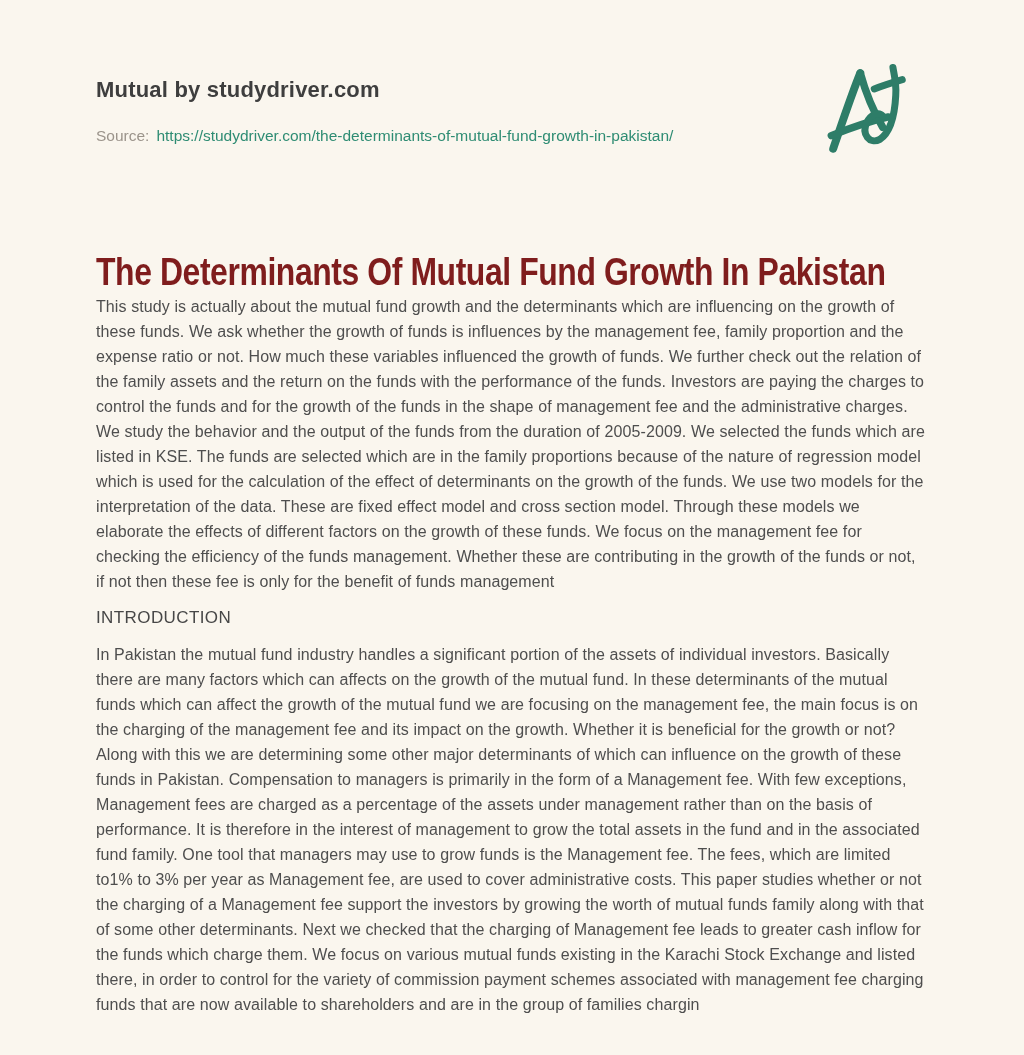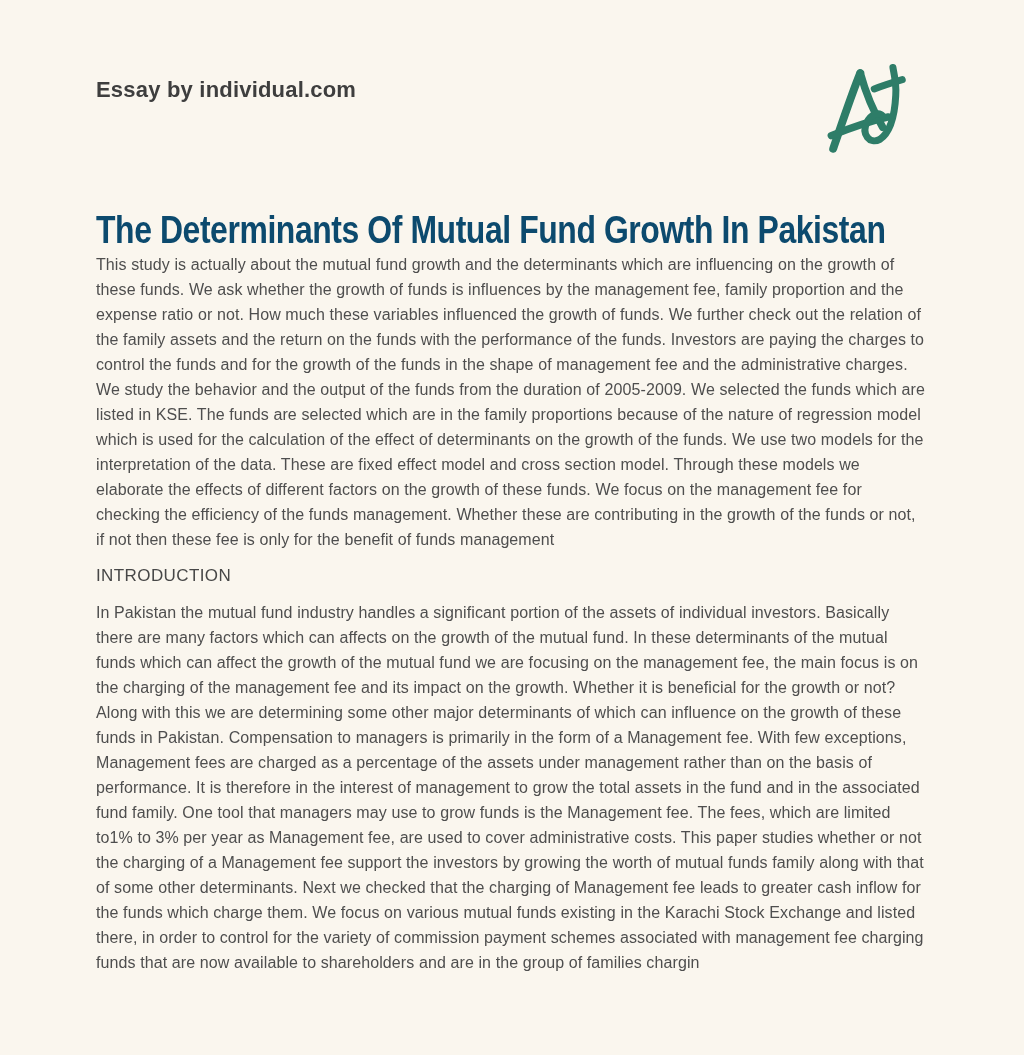--- a/index.html
+++ b/index.html
@@ -47,21 +47,21 @@
     width: 112px;
     height: 103px;
     color: #2E7D68;
   }
   .logo svg { width: 100%; height: 100%; display: block; }
   .title {
     margin: 104px 0 0 0;
     font-size: 38px;
     line-height: 44px;
     font-weight: 600;
-    color: #0c4a6e;
+    color: #7f1d1d;
     white-space: nowrap;
   }
   .title .condense {
     display: inline-block;
     transform: scaleX(0.84);
     transform-origin: 0 50%;
     letter-spacing: -0.5px;
   }
   .para {
     width: 832px;
@@ -81,22 +81,25 @@
     line-height: 24px;
   }
   .para-introduction { }
 </style>
 </head>
 <body>
 
 <div class="page">
 
   <header>
-    <div class="byline">Essay by individual.com</div>
+    <div class="byline">Mutual by studydriver.com</div>
 
+    <div class="source-row">
+      <span class="source-label">Source:</span><a class="source-link">https://studydriver.com/the-determinants-of-mutual-fund-growth-in-pakistan/</a>
+    </div>
 
     <div class="logo">
       <svg viewBox="0 0 120 110" fill="none" stroke-linecap="round" stroke-linejoin="round">
         <path d="M12,97 C22,68 32,38 41,16" stroke-width="8.5" stroke="#2E7D68"></path>
         <path d="M41,16 C47,38 55,57 65,74" stroke-width="8" stroke="#2E7D68"></path>
         <path d="M10,83 C30,75 50,68 71,63" stroke-width="8" stroke="#2E7D68"></path>
         <path d="M56,33 C66,29 76,26 86,23" stroke-width="7.5" stroke="#2E7D68"></path>
         <path d="M76,10 C78,20 80,30 79,40 C78,60 74,79 62,87 C51,93 42,81 48,69 C52,60 61,57 65,62" stroke-width="7.5" stroke="#2E7D68"></path>
       </svg>
     </div>

